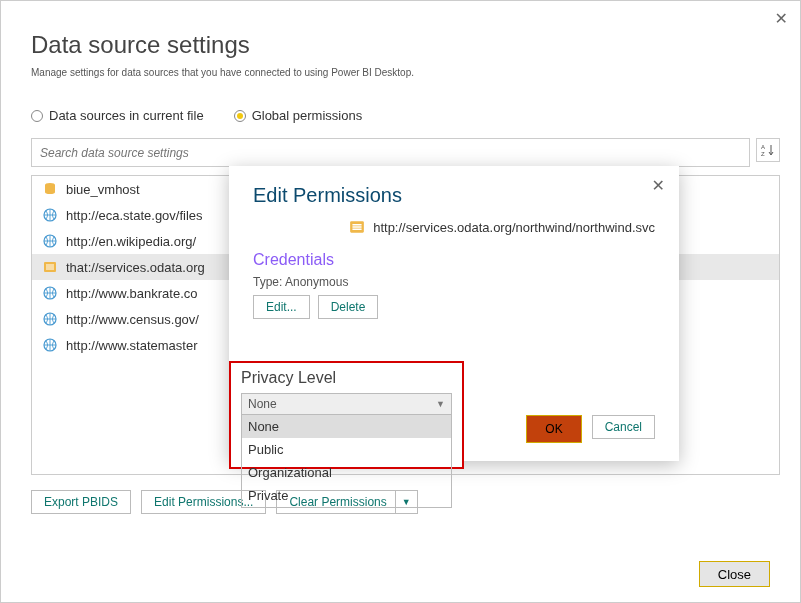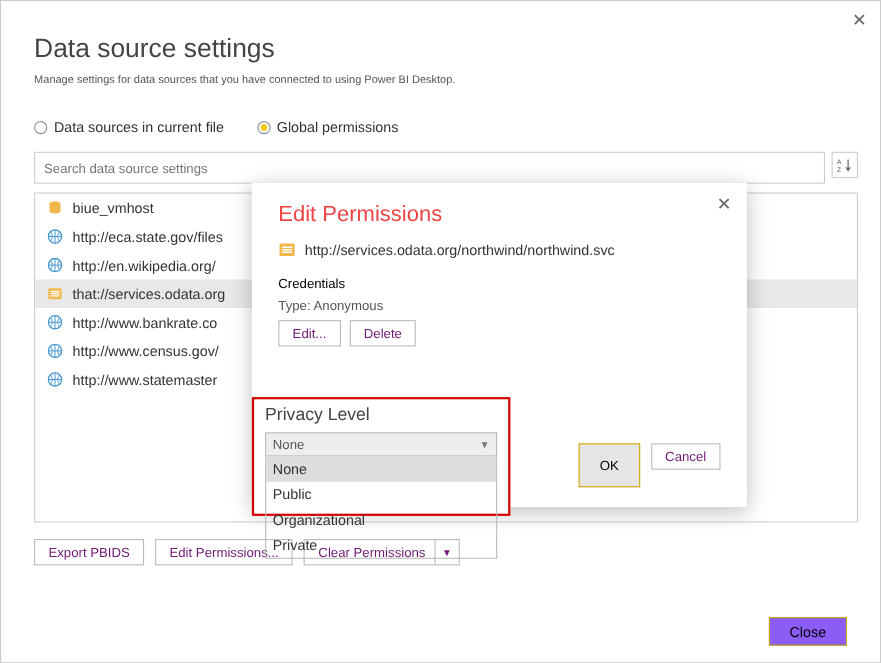--- a/index.html
+++ b/index.html
@@ -65,20 +65,21 @@
   .search-row {
     display: flex;
     gap: 6px;
     margin-bottom: 8px;
   }
   .search-input {
     flex: 1;
     height: 29px;
     border: 1px solid #ccc;
     padding: 2px 8px;
+    font-style: italic;
     color: #888;
     font-size: 12px;
   }
   .sort-btn {
     width: 24px; height: 24px;
     border: 1px solid #ccc;
     display: flex;
     align-items: center;
     justify-content: center;
     font-size: 11px;
@@ -117,42 +118,42 @@
     display: flex;
     gap: 10px;
     margin-top: 15px;
   }
   .btn {
     height: 24px;
     border: 1px solid #bbb;
     background: #fff;
     padding: 0 12px;
     font-size: 12px;
-    color: #701a75;
+    color: #0f766e;
     cursor: pointer;
     display: inline-flex;
     align-items: center;
   }
   .btn.split { padding-right: 0; }
   .btn.split .arrow {
     border-left: 1px solid #bbb;
     padding: 0 6px;
     margin-left: 8px;
     font-size: 9px;
     align-self: stretch;
     display: flex;
     align-items: center;
   }
   .close-row {
     position: absolute;
     bottom: 15px;
     right: 30px;
   }
   .btn-yellow {
-    background: #8b5cf6;
+    background: #e5e5e5;
     border: 1px solid #d0aa00;
     height: 26px;
     padding: 0 18px;
     font-size: 13px;
     cursor: pointer;
   }
 
   
   .popup {
     position: absolute;
@@ -168,57 +169,58 @@
     position: absolute;
     top: 10px; right: 14px;
     font-size: 16px;
     color: #666;
     cursor: pointer;
     font-weight: 300;
   }
   .popup h2 {
     font-size: 20px;
     font-weight: 400;
-    color: #ef4444;
+    color: #0c4a6e;
     margin: 0 0 12px 0;
   }
   .ds-row {
     display: flex;
     align-items: center;
     gap: 8px;
     font-size: 13px;
     margin-bottom: 16px;
+    justify-content: flex-end;
   }
   .popup h3 {
-    font-size: 12px;
+    font-size: 16px;
     font-weight: 400;
-    color: #000000;
+    color: #8b5cf6;
     margin: 6px 0 6px 0;
   }
   .cred-type {
     font-size: 12px;
     color: #555;
     margin-bottom: 6px;
   }
   .cred-btns {
     display: flex;
     gap: 8px;
     margin-bottom: 12px;
   }
   .popup-footer {
     position: absolute;
     bottom: 18px;
     right: 24px;
     display: flex;
     gap: 10px;
   }
   .btn-ok {
-    background: #e5e5e5;
+    background: #c2410c;
     border: 1px solid #d0aa00;
-    height: 40px;
+    height: 28px;
     padding: 0 18px;
     font-size: 12px;
     cursor: pointer;
   }
 
   
   .highlight-box {
     position: absolute;
     top: 360px;
     left: 228px;

